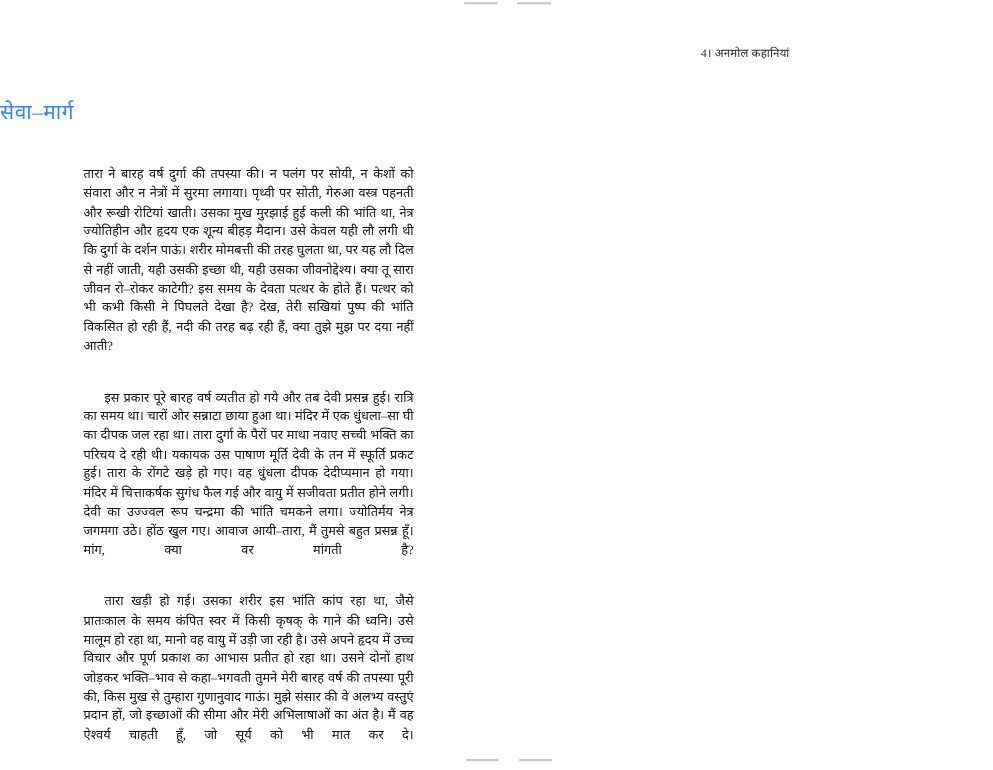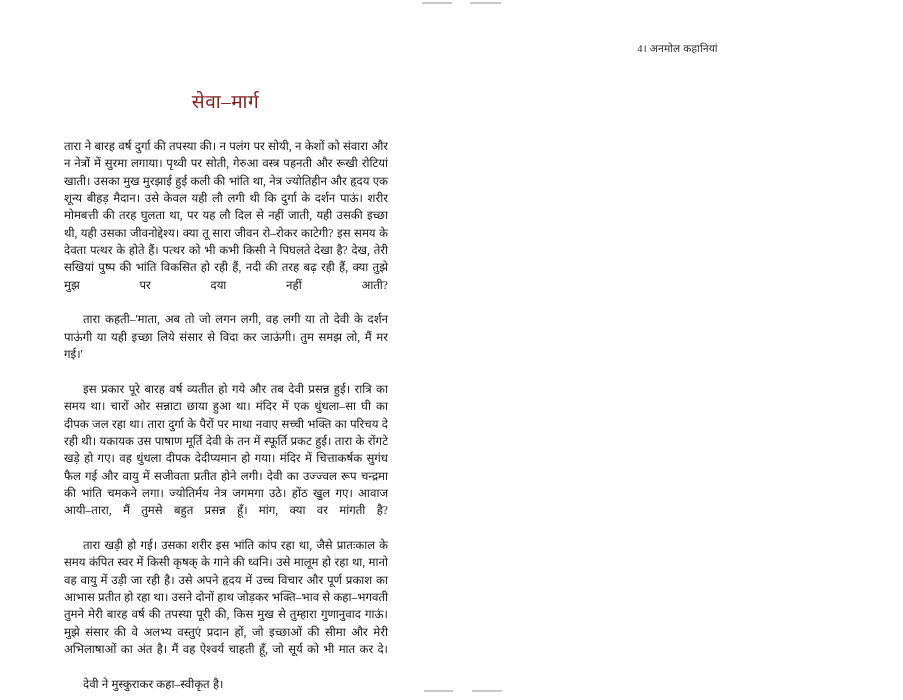--- a/index.html
+++ b/index.html
@@ -52,43 +52,42 @@
     font-size: 10.5px;
     letter-spacing: 0.2px;
     color: #2a2a2a;
   }
 
   .chapter-title {
     position: absolute;
     top: 76px;
     left: 0;
     width: 451px;
-    text-align: center;
     font-size: 19px;
-    color: #7f1d1d;
+    color: #3b82f6;
     letter-spacing: 0.5px;
   }
 
   .textblock {
     position: absolute;
     font-size: 11.6px;
     line-height: 17.35px;
     text-align: justify;
     text-justify: inter-word;
     color: #141414;
     word-spacing: 0.3px;
   }
   .tb-left {
     left: 64px;
     top: 126px;
     width: 324px;
   }
 
   .textblock p {
-    margin: 0;
+    margin: 12px;
     text-indent: 0;
   }
   .textblock p.indent {
     text-indent: 19px;
   }
   
   .textblock p:after {
     content: "";
     display: inline-block;
     width: 100%;
@@ -104,21 +103,20 @@
   <div class="gutter-mark gm-tr"></div>
   <div class="gutter-mark gm-bl"></div>
   <div class="gutter-mark gm-br"></div>
 
   <div class="col col-left">
 
     <div class="chapter-title">सेवा–मार्ग</div>
 
     <div class="textblock tb-left">
       <p>तारा ने बारह वर्ष दुर्गा की तपस्या की। न पलंग पर सोयी, न केशों को संवारा और न नेत्रों में सुरमा लगाया। पृथ्वी पर सोती, गेरुआ वस्त्र पहनती और रूखी रोटियां खाती। उसका मुख मुरझाई हुई कली की भांति था, नेत्र ज्योतिहीन और हृदय एक शून्य बीहड़ मैदान। उसे केवल यही लौ लगी थी कि दुर्गा के दर्शन पाऊं। शरीर मोमबत्ती की तरह घुलता था, पर यह लौ दिल से नहीं जाती, यही उसकी इच्छा थी, यही उसका जीवनोद्देश्य। क्या तू सारा जीवन रो–रोकर काटेगी? इस समय के देवता पत्थर के होते हैं। पत्थर को भी कभी किसी ने पिघलते देखा है? देख, तेरी सखियां पुष्प की भांति विकसित हो रही हैं, नदी की तरह बढ़ रही हैं, क्या तुझे मुझ पर दया नहीं आती?</p>
-      <p class="indent">तारा कहती–'माता, अब तो जो लगन लगी, वह लगी या तो देवी के दर्शन पाऊंगी या यही इच्छा लिये संसार से विदा कर जाऊंगी। तुम समझ लो, मैं मर गई।'</p>
       <p class="indent">इस प्रकार पूरे बारह वर्ष व्यतीत हो गये और तब देवी प्रसन्न हुई। रात्रि का समय था। चारों ओर सन्नाटा छाया हुआ था। मंदिर में एक धुंधला–सा घी का दीपक जल रहा था। तारा दुर्गा के पैरों पर माथा नवाए सच्ची भक्ति का परिचय दे रही थी। यकायक उस पाषाण मूर्ति देवी के तन में स्फूर्ति प्रकट हुई। तारा के रोंगटे खड़े हो गए। वह धुंधला दीपक देदीप्यमान हो गया। मंदिर में चित्ताकर्षक सुगंध फैल गई और वायु में सजीवता प्रतीत होने लगी। देवी का उज्ज्वल रूप चन्द्रमा की भांति चमकने लगा। ज्योतिर्मय नेत्र जगमगा उठे। होंठ खुल गए। आवाज आयी–तारा, मैं तुमसे बहुत प्रसन्न हूँ। मांग, क्या वर मांगती है?</p>
       <p class="indent">तारा खड़ी हो गई। उसका शरीर इस भांति कांप रहा था, जैसे प्रातःकाल के समय कंपित स्वर में किसी कृषक् के गाने की ध्वनि। उसे मालूम हो रहा था, मानो वह वायु में उड़ी जा रही है। उसे अपने हृदय में उच्च विचार और पूर्ण प्रकाश का आभास प्रतीत हो रहा था। उसने दोनों हाथ जोड़कर भक्ति–भाव से कहा–भगवती तुमने मेरी बारह वर्ष की तपस्या पूरी की, किस मुख से तुम्हारा गुणानुवाद गाऊं। मुझे संसार की वे अलभ्य वस्तुएं प्रदान हों, जो इच्छाओं की सीमा और मेरी अभिलाषाओं का अंत है। मैं वह ऐश्वर्य चाहती हूँ, जो सूर्य को भी मात कर दे।</p>
       <p class="indent noflow">देवी ने मुस्कुराकर कहा–स्वीकृत है।</p>
     </div>
   </div>
 
   <div class="col col-right">
 
     <div class="running-head">4। अनमोल कहानियां</div>
 

